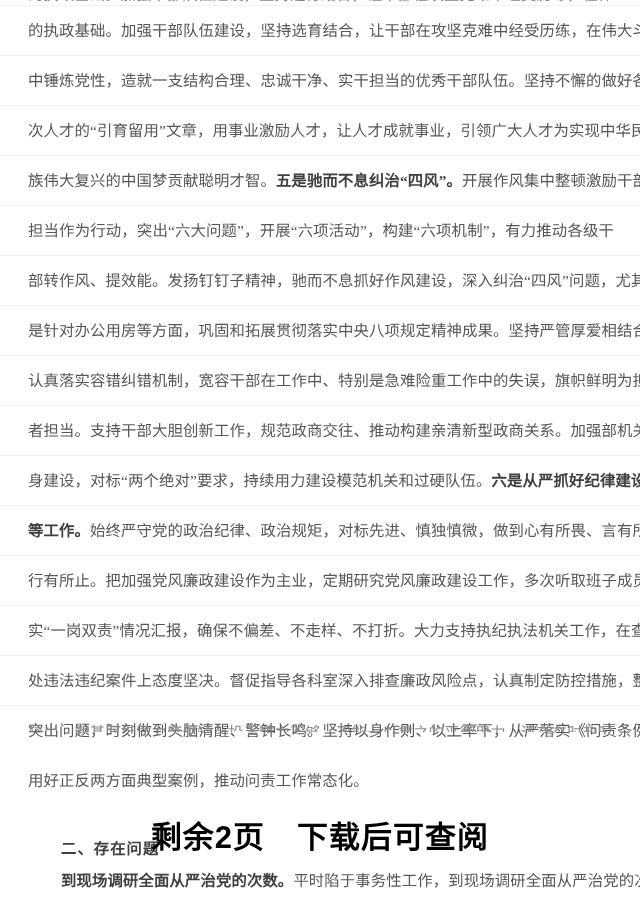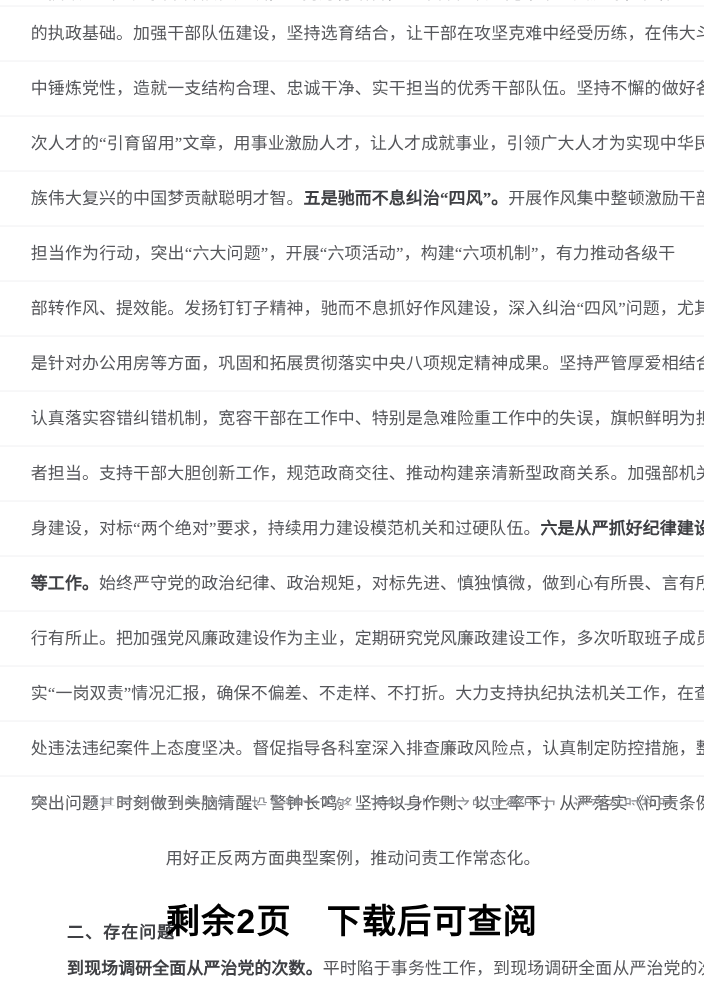--- a/index.html
+++ b/index.html
@@ -850,21 +850,21 @@
           <span>落</span>
           <span>实</span>
           <span>《</span>
           <span>问</span>
           <span>责</span>
           <span>条</span>
           <span>例</span>
         </div>
       </div>
       <div class="line" style="top: 756px;">
-        <div class="justify" style="justify-content: center;">
+        <div class="justify" style="justify-content: flex-start;">
           <span><span>用好正反两方面典型案例，推动问责工作常态化。</span></span>
         </div>
       </div>
       <div class="line heading" style="top: 824px;">
         <div class="justify indent" style="justify-content: flex-start;">
           <span><span class="b">二、存在问题</span></span>
         </div>
       </div>
       <div class="line" style="top: 856px;">
         <div class="justify indent" style="justify-content: flex-start;">

